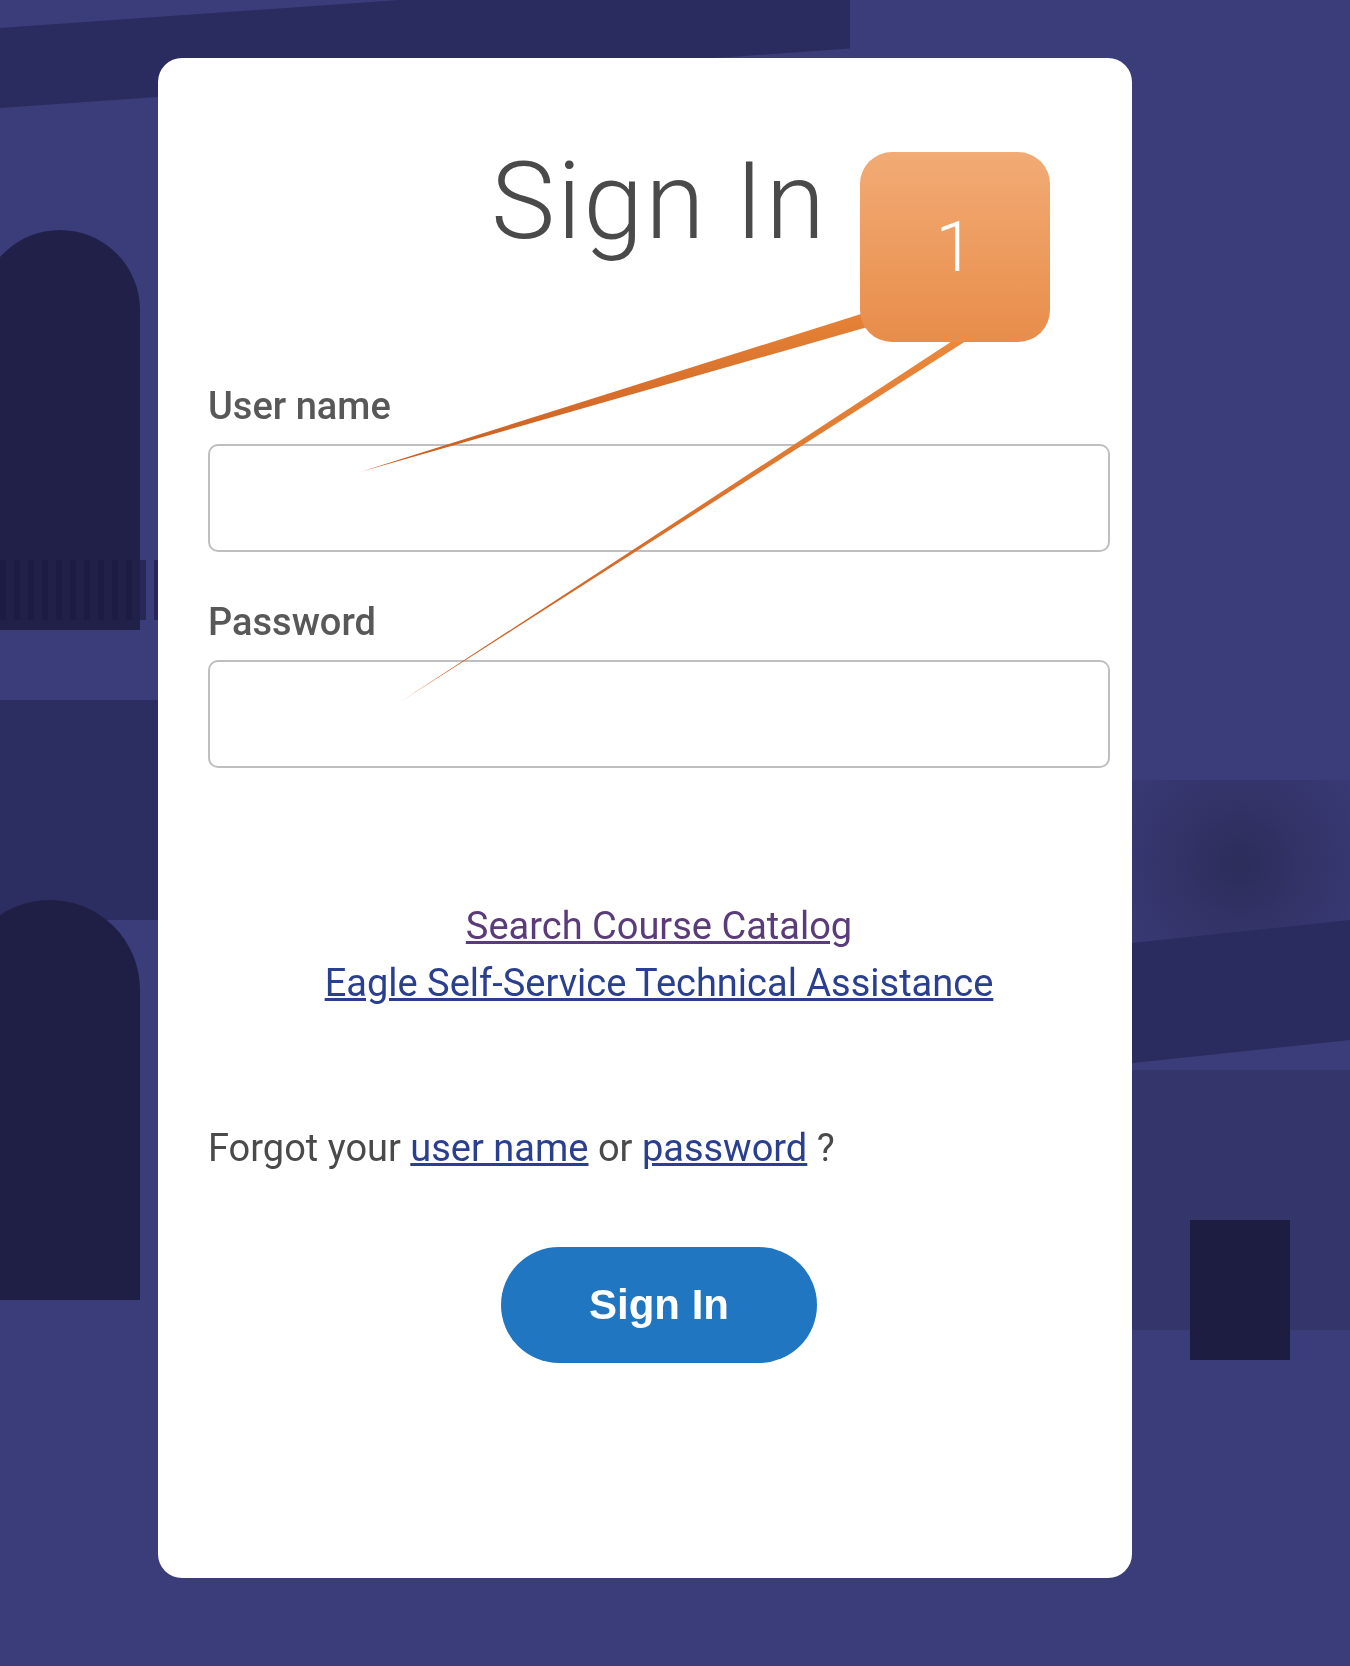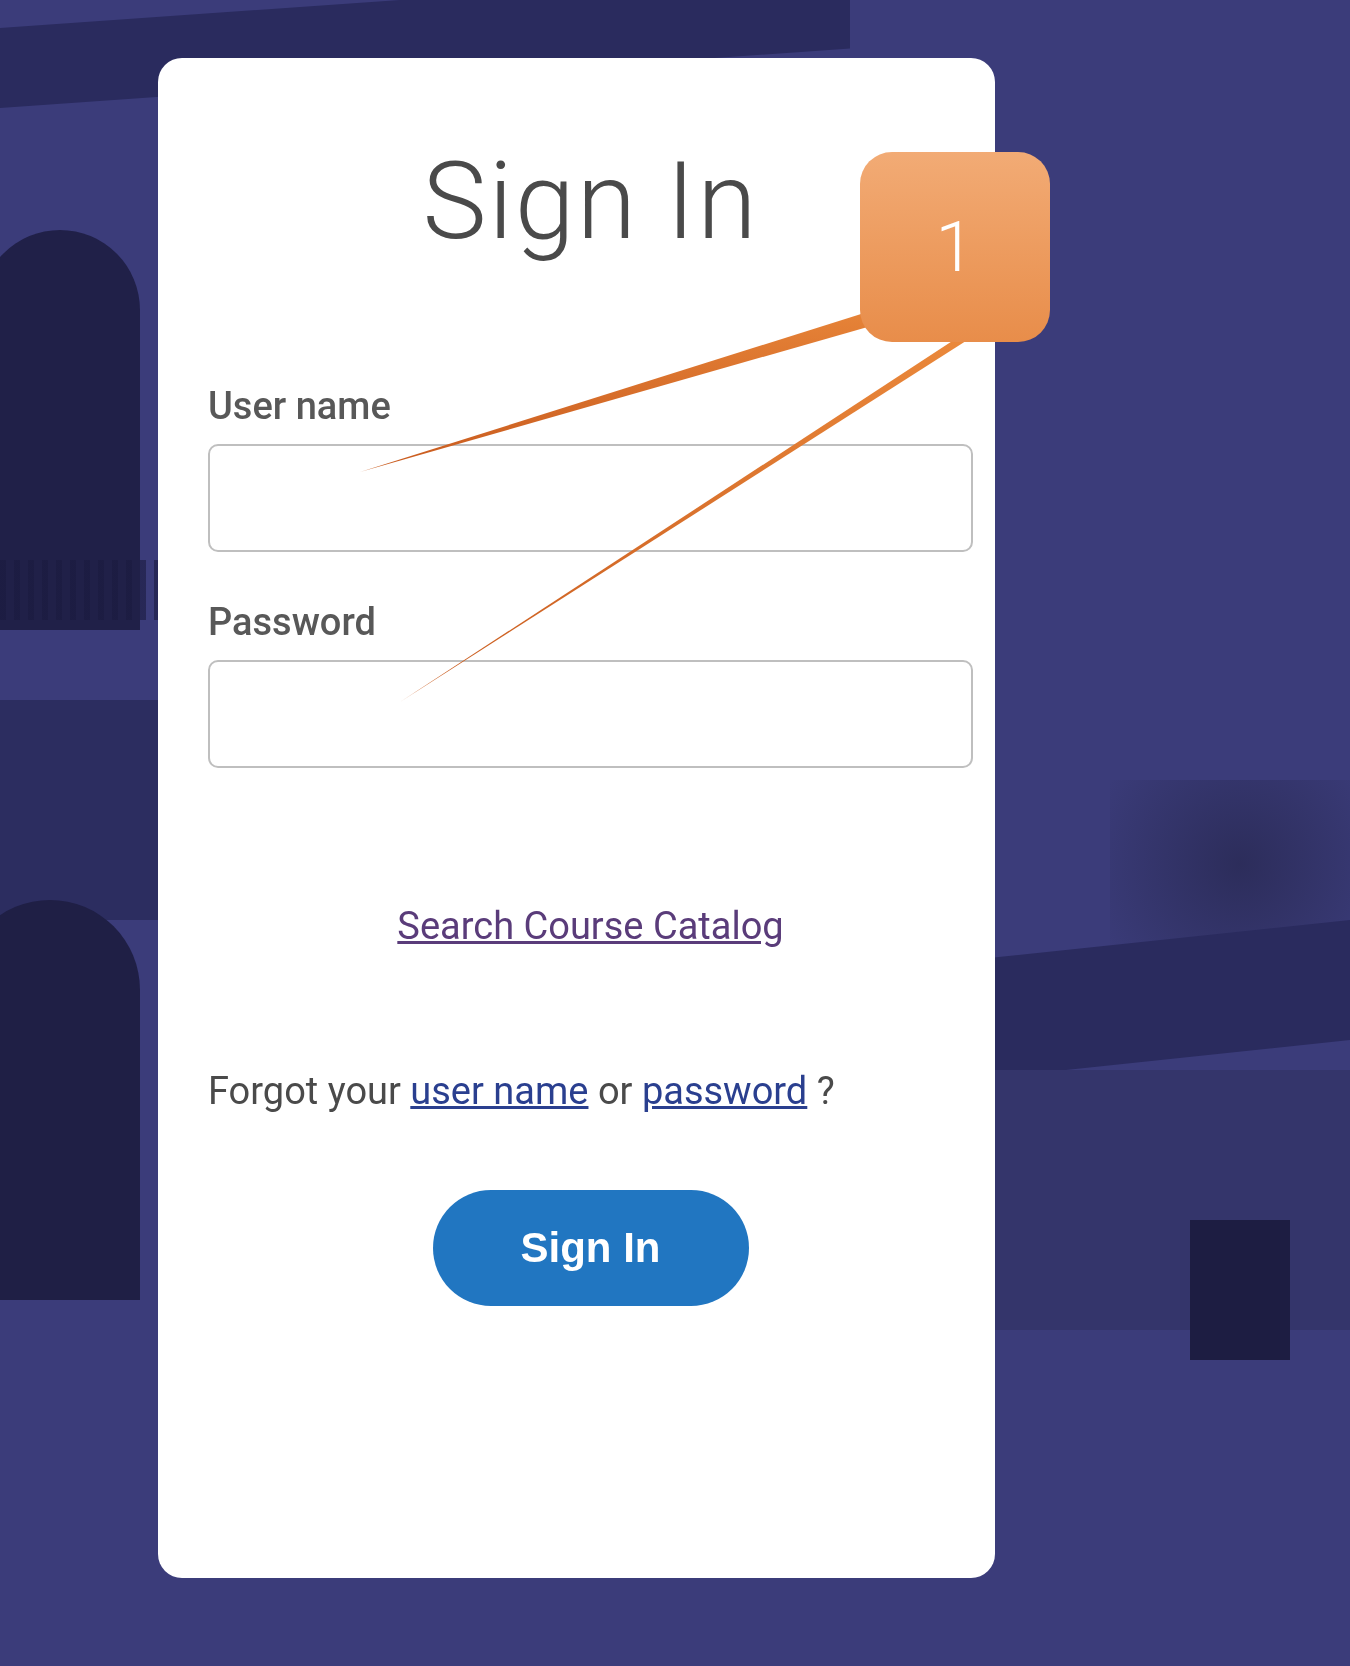--- a/index.html
+++ b/index.html
@@ -97,21 +97,21 @@
       left: 0;
       width: 170px;
       height: 220px;
       background: #2c2d60;
     }
     
     .login-card {
       position: absolute;
       top: 58px;
       left: 158px;
-      width: 837px;
+      width: 974px;
       height: 1520px;
       background: #ffffff;
       border-radius: 24px;
       padding: 60px 22px 60px 50px;
     }
     .title {
       font-size: 108px;
       font-weight: 300;
       color: #4a4a4a;
       text-align: center;
@@ -223,20 +223,21 @@
   <h1 class="title">Sign In</h1>
 
   <label class="field-label">User name</label>
   <input type="text" class="text-input" value="" style="">
 
   <label class="field-label">Password</label>
   <input type="password" class="text-input" value="" style="">
 
   <div class="links-center">
     <a href="#" class="link visited">Search Course Catalog</a><br>
+    <a href="#" class="link">Eagle Self-Service Technical Assistance</a>
   </div>
 
   <div class="forgot-line">
     <span>Forgot your </span><a href="#" class="link">user name</a><span> or </span><a href="#" class="link">password</a><span> ?</span>
   </div>
 
   <button class="signin-btn">Sign In</button>
 </div>
 
 <div class="callout">

